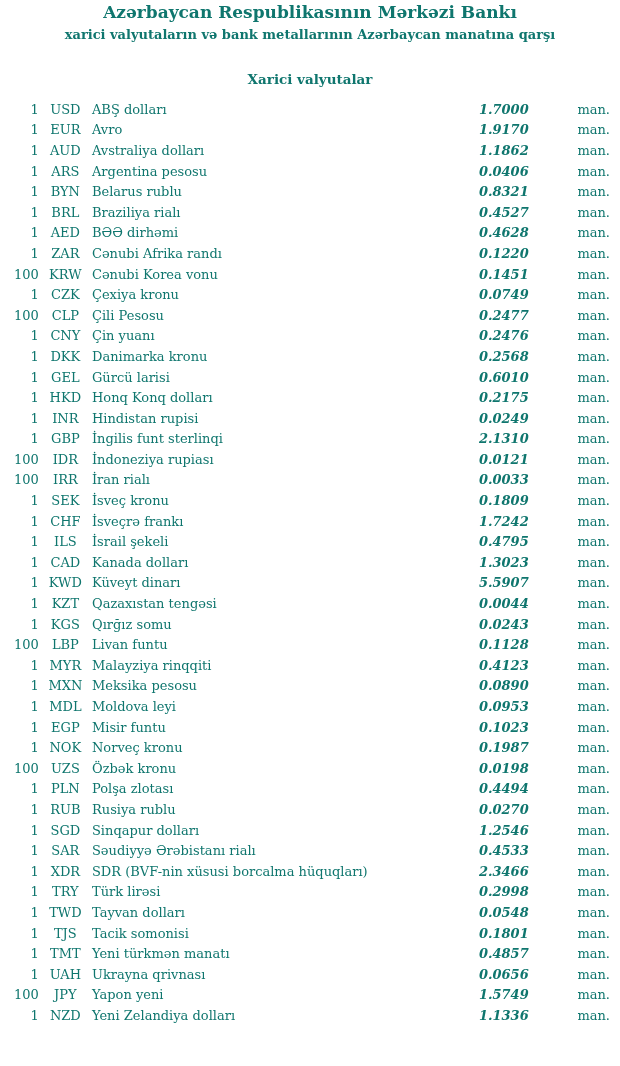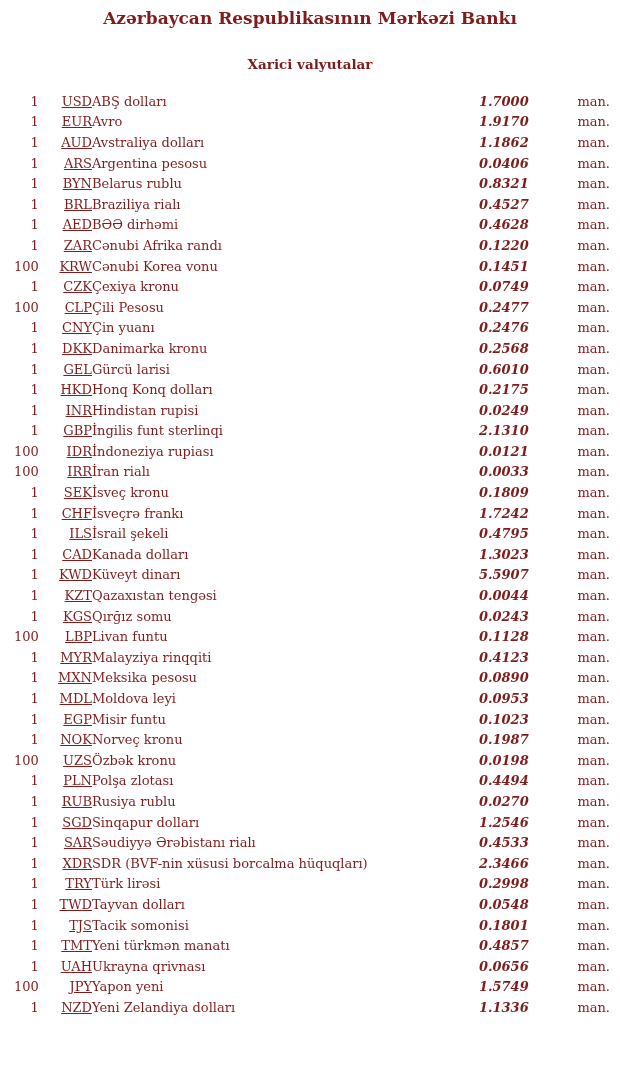--- a/index.html
+++ b/index.html
@@ -5,24 +5,23 @@
   html, body {
     margin: 0;
     padding: 0;
     background: #ffffff;
   }
   .page {
     width: 620px;
     height: 1066px;
     background: #ffffff;
     font-family: "DejaVu Serif", "Liberation Serif", serif;
-    color: #7f1d1d;
+    color: #0f766e;
     overflow: hidden;
     box-sizing: border-box;
-    padding-top: 6px;
   }
   .hdr {
     text-align: center;
     font-weight: bold;
   }
   .hdr-title {
     font-size: 17px;
     line-height: 24px;
   }
   .hdr-date {
@@ -36,48 +35,49 @@
   .hdr-bulletin {
     font-size: 14px;
     line-height: 22px;
     letter-spacing: 0.3px;
   }
   .section-title {
     text-align: center;
     font-weight: bold;
     font-size: 13.5px;
     margin-top: 26px;
-    margin-bottom: 19px;
+    margin-bottom: 12px;
   }
   table.rates {
     border-collapse: collapse;
     width: 604px;
     margin: 0 auto 0 6px;
     font-size: 13px;
   }
   table.rates td {
     padding: 0;
     height: 20.6px;
     vertical-align: middle;
     white-space: nowrap;
   }
   td.qty  { width: 32px;  text-align: right; }
-  td.code { width: 52px;  text-align: right; text-decoration: underline; }
+  td.code { width: 52px;  text-align: center; }
   td.name { width: 378px; text-align: left; padding-left: 8px; }
   td.rate { width: 80px;  font-weight: bold; font-style: italic; }
   td.unit { width: 48px;  text-align: right; padding-left: 10px; }
 </style>
 </head>
 <body>
 
 <div class="page">
 
   <div class="hdr hdr-title">Azərbaycan Respublikasının Mərkəzi Bankı</div>
 
 
+  <div class="hdr hdr-sub">xarici valyutaların və bank metallarının Azərbaycan manatına qarşı</div>
 
 
   <div class="section-title">Xarici valyutalar</div>
 
   <table class="rates">
     <tbody id="rates-body">
         <tr>
           <td class="qty">1</td>
           <td class="code">USD</td>
           <td class="name">ABŞ dolları</td>

